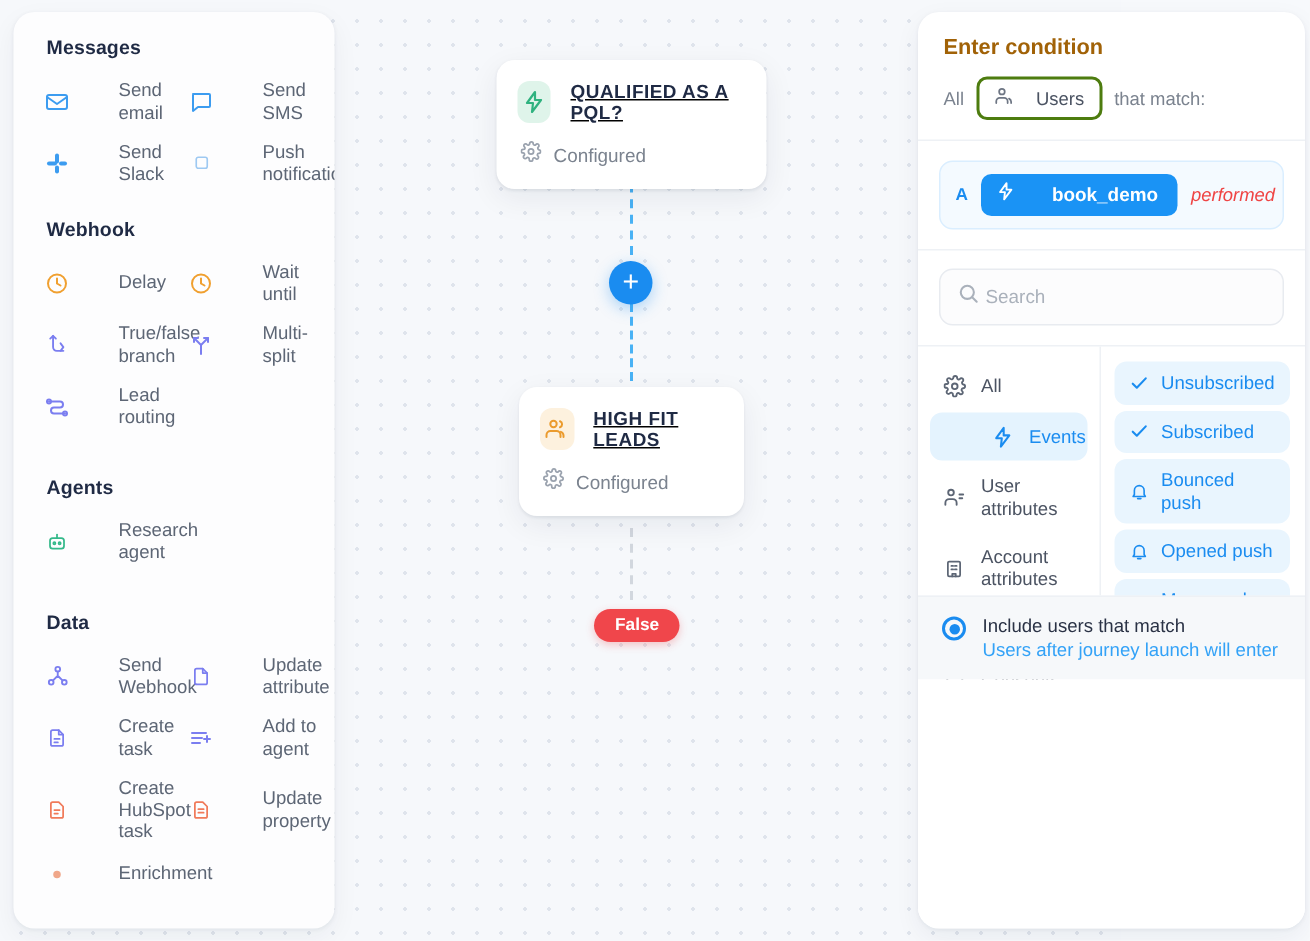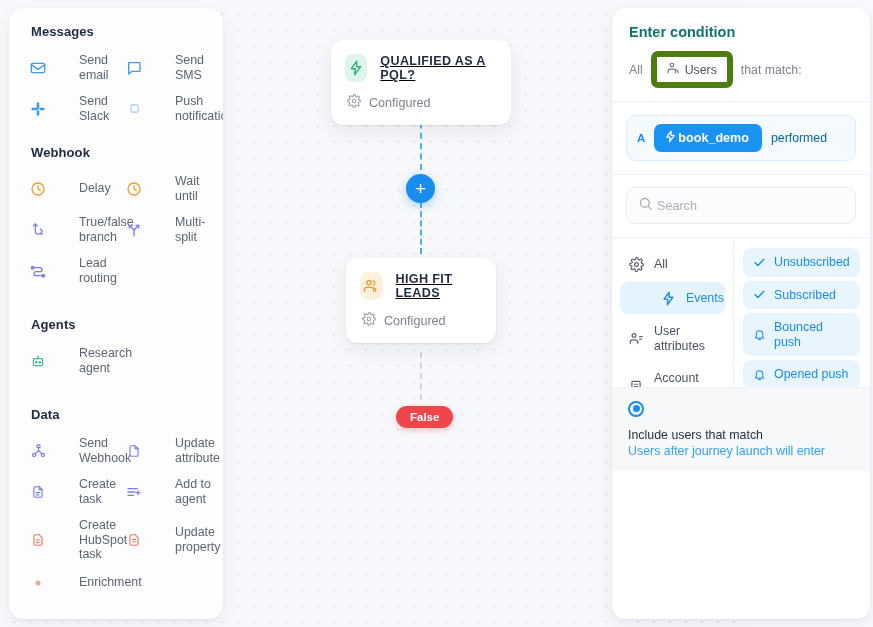--- a/index.html
+++ b/index.html
@@ -95,44 +95,44 @@
 
   
   #panel {
     position: absolute; left: 612px; top: 8px;
     width: 258px; height: 611px;
     background: #fff; border-radius: 14px;
     box-shadow: 0 1px 3px rgba(20,30,60,.06), 0 6px 18px rgba(20,30,60,.06);
     display: flex; flex-direction: column; overflow: hidden;
   }
   #panel-head { padding: 16px 17px 13px 17px; border-bottom: 1px solid #eef1f5; }
-  #panel-title { font-size: 14.5px; font-weight: bold; color: #0f766e; }
+  #panel-title { font-size: 14.5px; font-weight: bold; color: #a16207; }
   #panel-sub { display: flex; align-items: center; gap: 8px; margin-top: 11px; }
   .sub-txt { font-size: 12.3px; color: #7b838f; }
   #audience-chip {
-    display: flex; align-items: center; gap: 4px;
-    border: 6px solid #4d7c0f; border-radius: 7px;
+    display: flex; align-items: center; gap: 14px;
+    border: 2px solid #4d7c0f; border-radius: 7px;
     padding: 4px 10px; background: #fff; cursor: pointer; justify-content: flex-end;
   }
   #audience-chip span { font-size: 12.3px; color: #4b5362; }
 
   #cond-wrap { padding: 13px 14px 13px 14px; border-bottom: 1px solid #eef1f5; }
   #cond-row {
     display: flex; align-items: center; gap: 9px;
     background: #f4faff; border: 1px solid #daeeff;
     border-radius: 9px; padding: 8px 10px;
   }
   #cond-letter { font-size: 11.5px; color: #1a8cf0; font-weight: bold; }
   #cond-chip {
-    display: flex; align-items: center; gap: 1px;
+    display: flex; align-items: center; gap: 24px;
     background: #1a93f5; border-radius: 7px; padding: 5px 13px 5px 10px;
     cursor: pointer; flex: 0 1 auto;
   }
   #cond-chip-lbl { font-size: 12.6px; color: #fff; font-weight: bold; }
-  #cond-verb { font-size: 12.3px; color: #0369a1; }
+  #cond-verb { font-size: 12.3px; color: #ef4444; font-style: italic; }
 
   #search-wrap { padding: 12px 14px 13px 14px; border-bottom: 1px solid #eef1f5; }
   #search-box {
     display: flex; align-items: center; gap: 4px;
     border: 1px solid #e8ebf0; border-radius: 9px;
     padding: 8px 11px; background: #fcfcfd;
   }
   #search-input {
     border: none; outline: none; background: transparent;
     font-size: 12.6px; color: #4b5362; width: 100%;
@@ -161,21 +161,21 @@
   }
   .opt-lbl { font-size: 12.4px; line-height: 14.5px; }
   .opt-item.violet { background: #f0f1fe; }
   .opt-item.violet .opt-lbl { color: #6b6df0; }
   .opt-item.blue { background: #e9f5fe; }
   .opt-item.blue .opt-lbl { color: #1a8cf0; }
   .opt-ico { width: 14px; min-width: 14px; height: 14px; display: flex; align-items: center; justify-content: center; }
 
   #include-bar {
     background: #f6f8fa; border-top: 1px solid #eef1f5;
-    padding: 12px 14px 13px 16px; display: flex; align-items: flex-start; gap: 11px; flex-direction: column;
+    padding: 12px 14px 13px 16px; display: flex; align-items: flex-start; gap: 11px;
   }
   #radio-on {
     width: 16px; height: 16px; min-width: 16px; border-radius: 50%;
     border: 2px solid #1a8cf0; display: flex; align-items: center; justify-content: center;
     margin-top: 1px; cursor: pointer;
   }
   #radio-dot { width: 7px; height: 7px; border-radius: 50%; background: #1a8cf0; }
   #include-l1 { font-size: 12.4px; color: #2a3245; }
   #include-l2 { font-size: 12.4px; color: #33a2f7; margin-top: 2px; cursor: pointer; }
   #panel-foot { flex: 1; background: #fff; }

